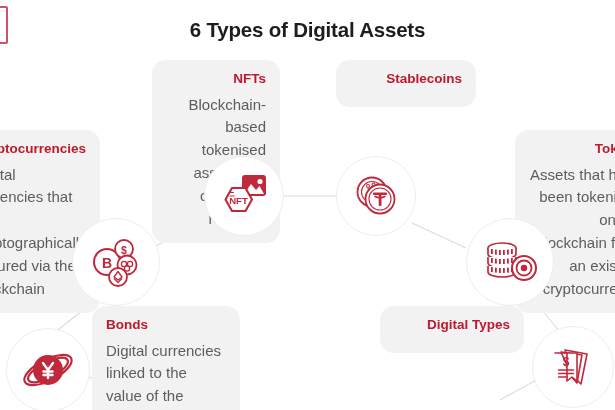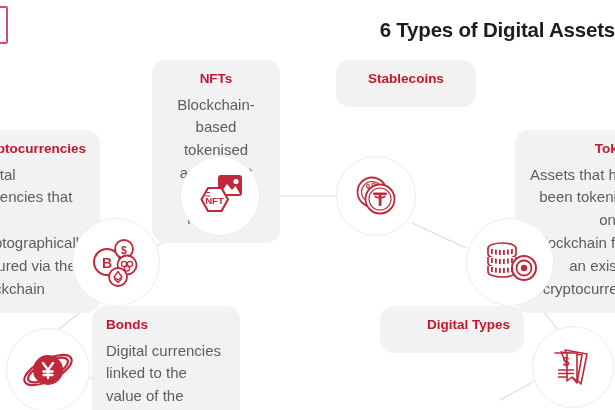--- a/index.html
+++ b/index.html
@@ -23,21 +23,21 @@
     width: 16px; height: 38px;
     border: 2.5px solid #c8324a;
     border-radius: 2px;
     opacity: .85;
   }
 
   
   .page-title {
     position: absolute;
     left: 0; right: 0; top: 18px;
-    text-align: right;
+    text-align: center;
     font-size: 20.5px;
     font-weight: bold;
     color: #1d1d1d;
     letter-spacing: -0.2px;
   }
 
   
   #connectors {
     position: absolute; left: 0; top: 0;
     width: 615px; height: 410px;
@@ -56,21 +56,21 @@
     font-weight: bold;
     color: #c0182f;
     margin-bottom: 7px;
     line-height: 1.15;
   }
   .card-body {
     font-size: 15px;
     line-height: 1.52;
     color: #5d5d5d;
   }
-  .ta-center { text-align: center; }
+  .ta-center { text-align: right; }
   .ta-left   { text-align: left; }
   .ta-right  { text-align: right; }
 
   .card-nfts        { left: 152px; top: 60px;  width: 128px; }
   .card-stablecoins { left: 336px; top: 60px;  width: 140px; }
   .card-crypto      { left: -40px; top: 130px; width: 140px; }
   .card-tokens      { left: 515px; top: 130px; width: 140px; }
   .card-cbdcs       { left: 92px;  top: 306px; width: 148px; }
   .card-bonds       { left: 380px; top: 306px; width: 144px; }
 
@@ -79,21 +79,21 @@
     position: absolute;
     border-radius: 50%;
     background: #ffffff;
     border: 1px solid #ededed;
     display: flex;
     align-items: center;
     justify-content: center;
   }
   .node svg { display: block; }
 
-  .node-nfts    { left: 180px; top: 156px; width: 80px;  height: 80px; }
+  .node-nfts    { left: 204px; top: 156px; width: 80px;  height: 80px; }
   .node-stable  { left: 336px; top: 156px; width: 80px;  height: 80px; }
   .node-crypto  { left: 72px;  top: 218px; width: 88px;  height: 88px; }
   .node-tokens  { left: 466px; top: 218px; width: 88px;  height: 88px; }
   .node-cbdc    { left: 6px;   top: 328px; width: 84px;  height: 84px; }
   .node-bonds   { left: 532px; top: 326px; width: 82px;  height: 82px; }
 </style>
 </head>
 <body>
 
 <div id="stage">

